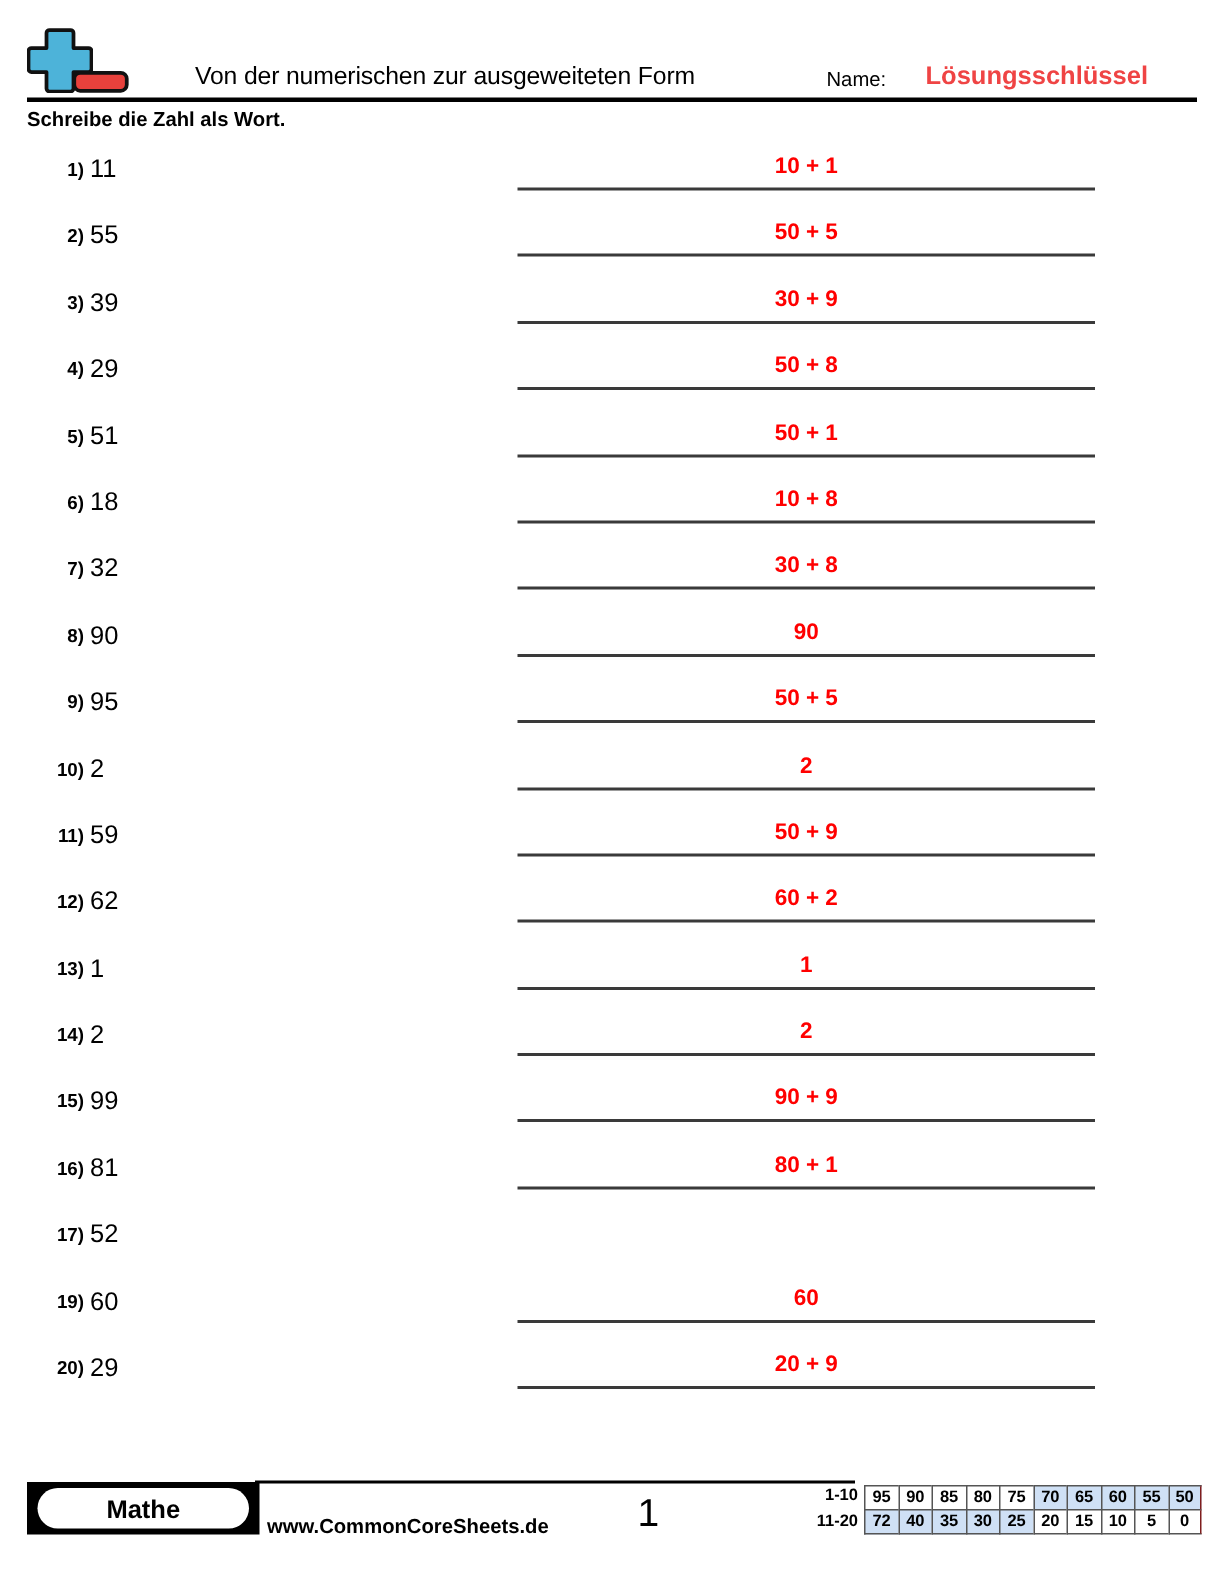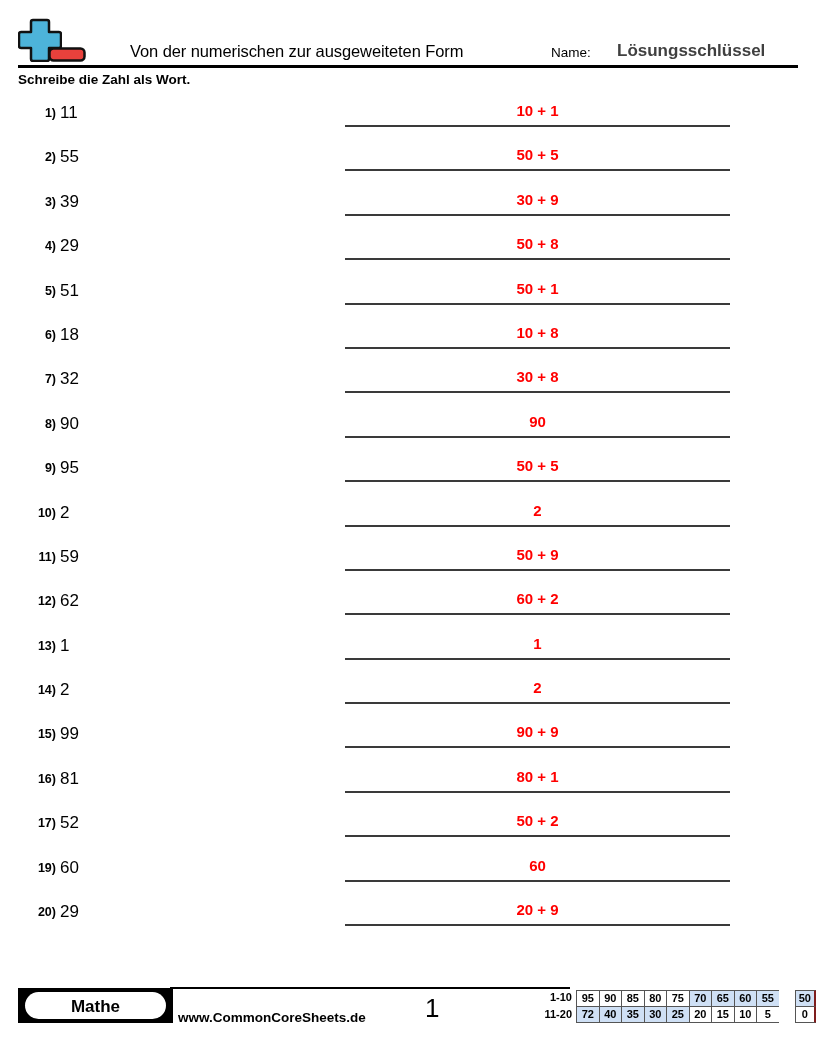--- a/index.html
+++ b/index.html
@@ -62,21 +62,21 @@
     line-height: 16px;
     white-space: nowrap;
   }
   #name-value {
     position: absolute;
     left: 617px;
     top: 41px;
     font-size: 17px;
     font-weight: bold;
     line-height: 20px;
-    color: #404040;
+    color: #ef4444;
     white-space: nowrap;
   }
   #header-rule {
     position: absolute;
     left: 18px;
     top: 65px;
     width: 780px;
     height: 3px;
     background: #000000;
   }
@@ -227,21 +227,21 @@
     width: 22.5px;
     text-align: center;
     font-size: 11px;
     line-height: 15px;
     font-weight: bold;
     border: 1px solid #555555;
     border-right: none;
     box-sizing: border-box;
     background: #ffffff;
   }
-  .score-cell.last { border-right: 3px solid #7f1d1d; margin-left: 16px; }
+  .score-cell.last { border-right: 1px solid #7f1d1d; }
   .score-cell.shaded { background: #cfe0f5; }
   .score-row.top .score-cell { border-bottom: none; }
 </style>
 </head>
 <body>
 
 <div id="header">
 
   <div id="logo-mark">
     <svg id="logo-plus" viewBox="0 0 44 44" xmlns="http://www.w3.org/2000/svg">
@@ -369,23 +369,20 @@
     <div class="row">
       <div class="q-num">16)</div>
       <div class="q-val">81</div>
       <div class="ans-wrap">
         <div class="ans-text">80 + 1</div>
       </div>
     </div>
     <div class="row">
       <div class="q-num">17)</div>
       <div class="q-val">52</div>
-      <div class="ans-wrap">
-        <div class="ans-text">50 + 2</div>
-      </div>
     </div>
     <div class="row">
       <div class="q-num">19)</div>
       <div class="q-val">60</div>
       <div class="ans-wrap">
         <div class="ans-text">60</div>
       </div>
     </div>
     <div class="row">
       <div class="q-num">20)</div>

